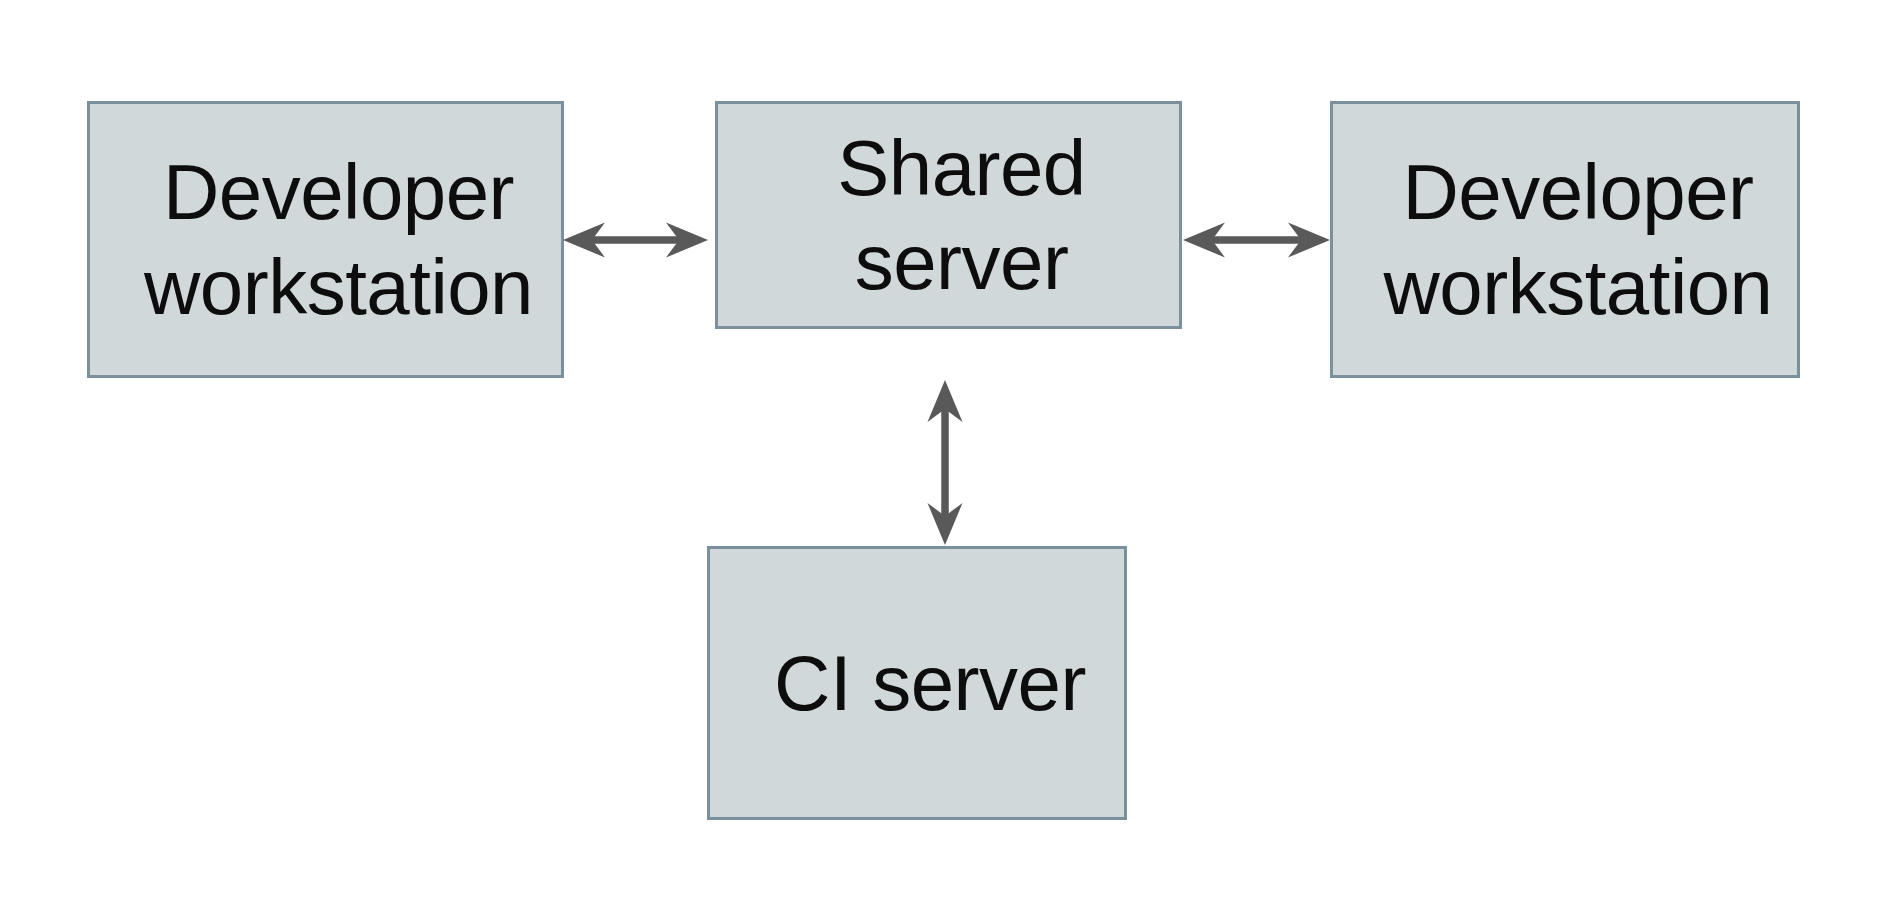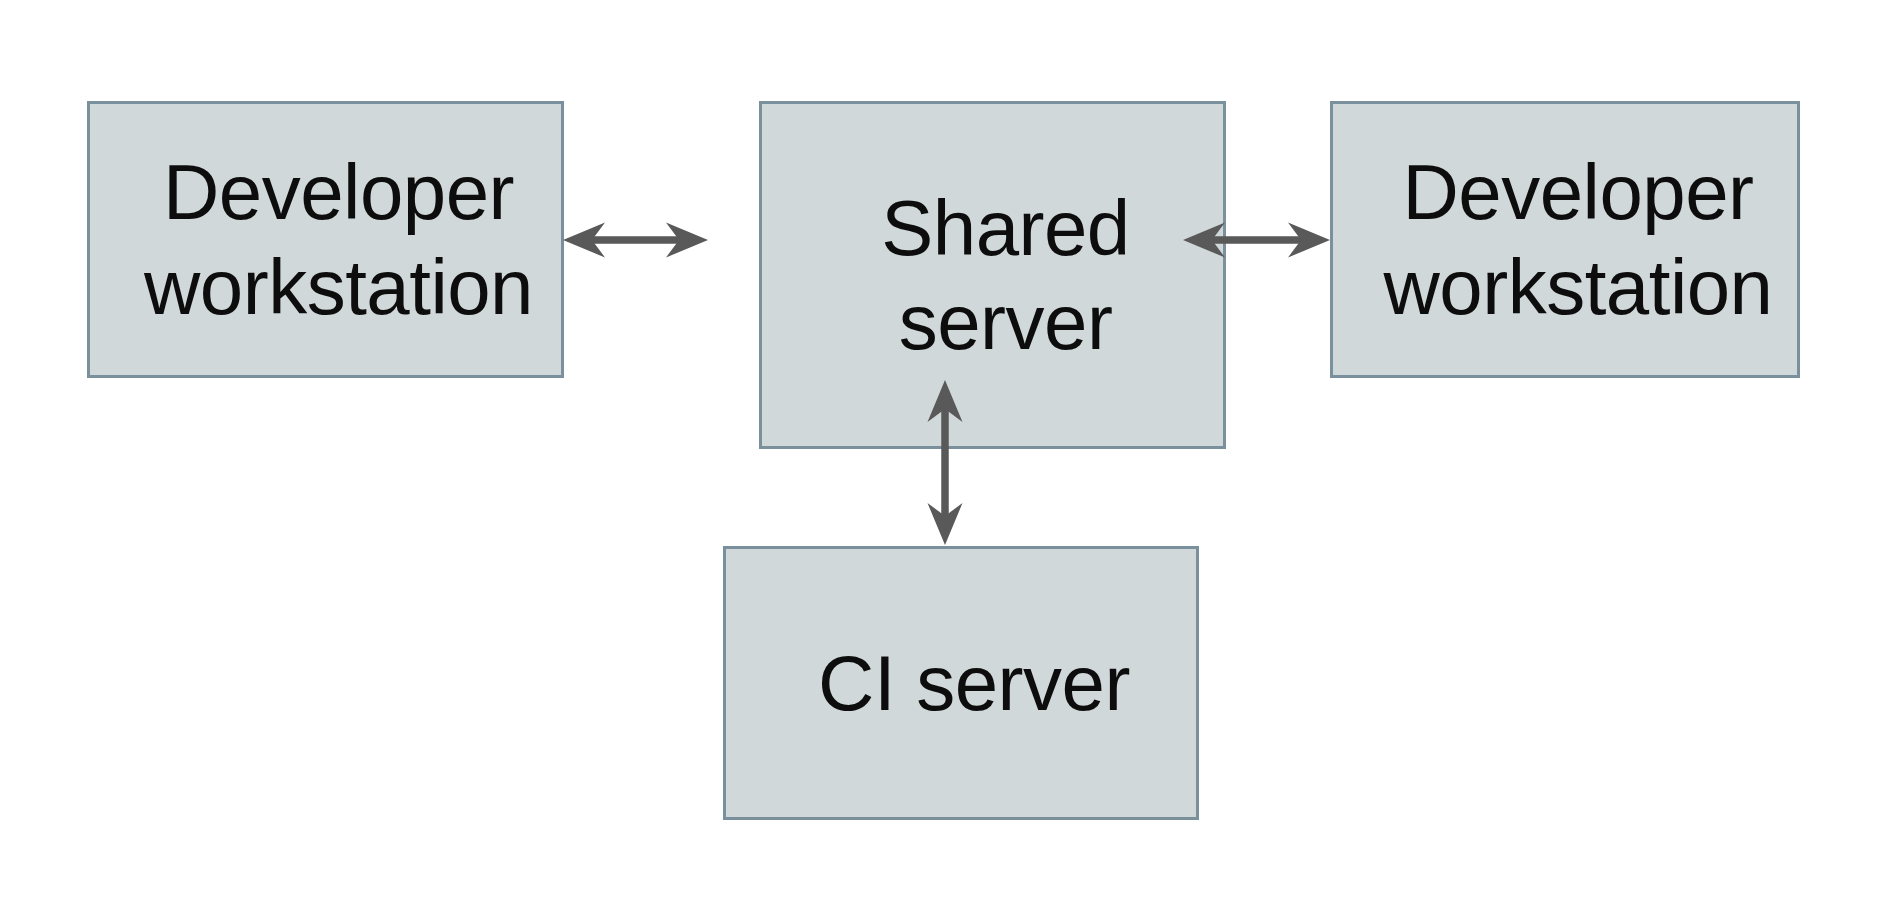--- a/index.html
+++ b/index.html
@@ -24,23 +24,23 @@
     text-align:center;
     color:var(--text);
     font-size:78px;
     line-height:1.21;
     font-weight:400;
     letter-spacing:-0.5px;
     padding-left:26px;
   }
   .node .label{display:block;}
   #node-dev-left   {left:87px;  top:101px; width:477px; height:277px;}
-  #node-shared-cache{left:715px; top:101px; width:467px; height:348px;margin-left:44px;}
+  #node-shared-cache{left:715px; top:101px; width:467px; height:228px;}
   #node-dev-right  {left:1330px;top:101px; width:470px; height:277px;}
-  #node-ci-server  {left:723px; top:546px; width:476px; height:274px;}
+  #node-ci-server  {left:707px; top:546px; width:420px; height:274px;}
   .edge{position:absolute;}
   #edge-left     {left:561px; top:214px;}
   #edge-right    {left:1181px;top:214px;}
   #edge-vertical {left:919px; top:377px;}
   .edge .head{fill:var(--arrow);stroke:none;}
   .edge .shaft{stroke:var(--arrow);stroke-width:7.5;}
 </style>
 </head>
 <body>
 

